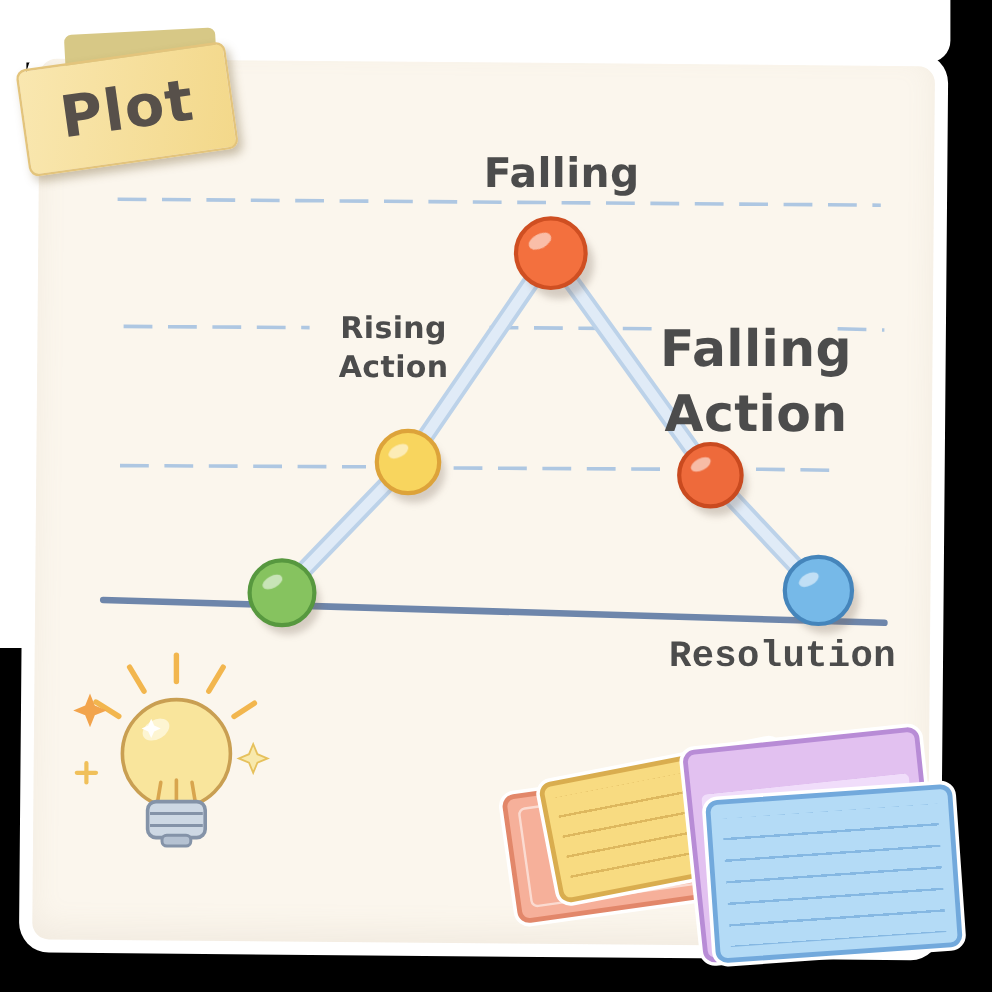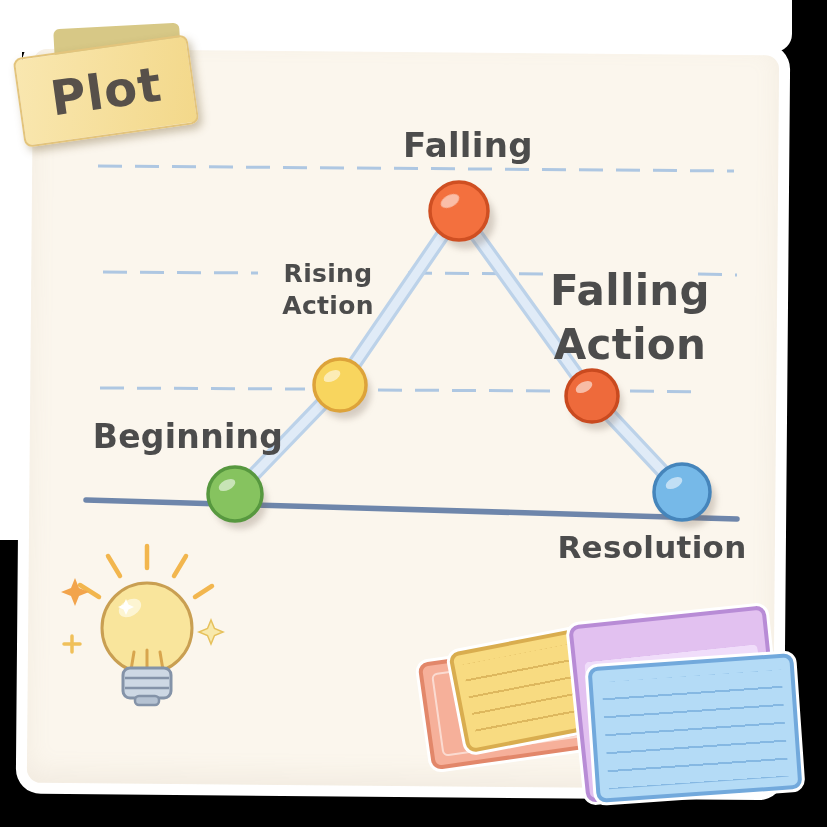--- a/index.html
+++ b/index.html
@@ -34,21 +34,21 @@
   .sticky span{font-size:48px;font-weight:700;color:#57504a;letter-spacing:1px;}
   
   .stage-label{
     position:absolute;color:#4c4c4c;font-weight:700;letter-spacing:.3px;z-index:4;
     transform:translateX(-50%);white-space:pre-line;text-align:center;line-height:1.28;
   }
   .label-climax{left:468px;top:124px;font-size:34px;}
   .label-rising{left:328px;top:258px;font-size:25px;}
   .label-falling{left:630px;top:264px;font-size:42px;}
   .label-beginning{left:188px;top:416px;font-size:33px;}
-  .label-resolution{left:652px;top:528px;font-size:31px;}
+  .label-resolution{left:652px;top:528px;font-size:31px;font-family:Liberation Mono, monospace;}
   
   .card{position:absolute;border-radius:10px;box-shadow:0 0 0 3px #fff;}
   .card-salmon{left:424px;top:648px;width:205px;height:100px;background:#f6b09a;border:4px solid #e2876a;transform:rotate(-8deg);z-index:6;}
   .card-salmon::before{content:"";position:absolute;inset:8px;border:2px solid rgba(255,255,255,.55);border-radius:6px;}
   .card-yellow{left:456px;top:633px;width:196px;height:94px;background:#f8db81;border:4px solid #d9ad4f;transform:rotate(-11deg);z-index:7;}
   .card-yellow::before{content:"";position:absolute;inset:10px 8px 8px 8px;
     background:repeating-linear-gradient(to bottom,transparent 0 15px,rgba(200,155,65,.55) 15px 17px);}
   .card-purple{left:577px;top:615px;width:190px;height:170px;background:#e2c1f0;border:4px solid #b88cd6;transform:rotate(-6deg);z-index:8;}
   .card-purple::before{content:"";position:absolute;left:8px;right:8px;top:34px;bottom:8px;background:#f0ddfa;border-radius:5px;
     background-image:repeating-linear-gradient(to bottom,transparent 0 16px,rgba(170,120,205,.45) 16px 18px);}
@@ -137,21 +137,20 @@
       </g>
       <rect x="135" y="696" width="24" height="9" rx="4" fill="#b5c2d2" stroke="#8493a8" stroke-width="2.5"></rect>
     </g>
   </svg>
 
   <div class="stage-label label-climax">Falling</div>
   <div class="stage-label label-rising">Rising
 Action</div>
   <div class="stage-label label-falling">Falling
 Action</div>
-  <div class="stage-label label-beginning">Beginning</div>
   <div class="stage-label label-resolution">Resolution</div>
 
   <div class="sticky-back"></div>
   <div class="sticky">
     <span>Plot</span>
   </div>
 
   <div class="card card-salmon"></div>
   <div class="card card-yellow"></div>
   <div class="card card-purple"></div>

